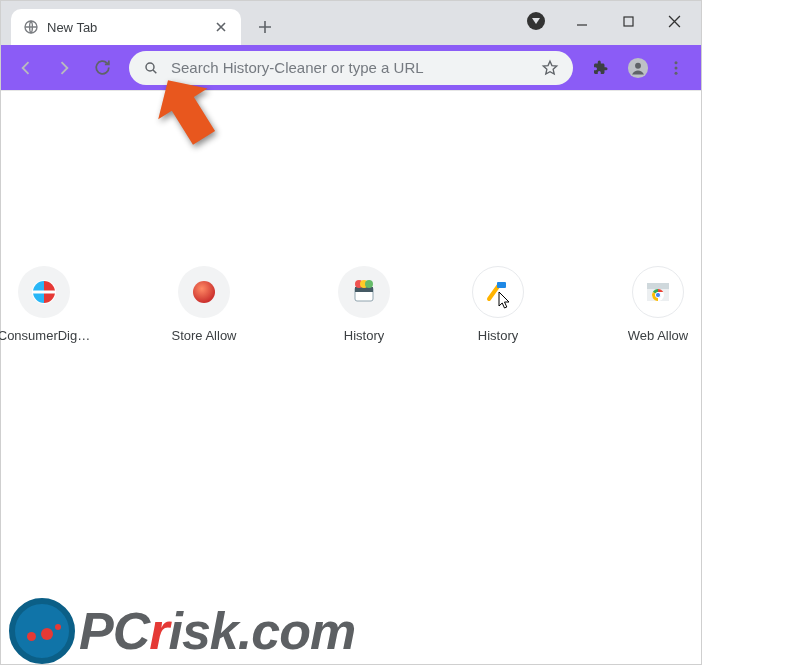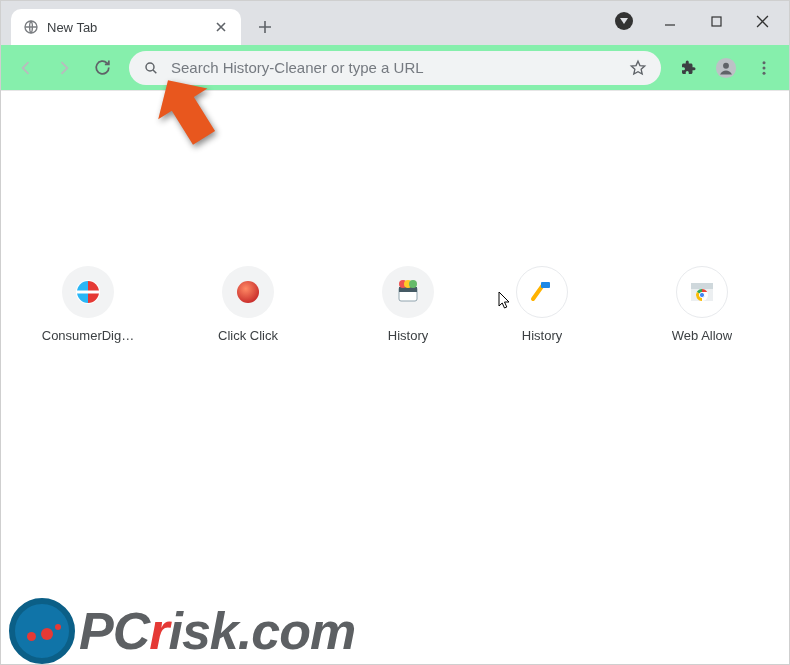--- a/index.html
+++ b/index.html
@@ -1,34 +1,34 @@
 <!DOCTYPE html>
 <html><head>
 <meta charset="utf-8">
 <style>
   * { box-sizing: border-box; margin: 0; padding: 0; }
   html, body { width: 790px; height: 665px; font-family: "Segoe UI", Arial, sans-serif; background: #fff; overflow: hidden; }
-  .window { width: 790px; height: 665px; border: 1px solid #cfcfcf; position: relative; background: #fff; }
+  .window { width: 702px; height: 665px; border: 1px solid #cfcfcf; position: relative; background: #fff; }
 
   
   .titlebar { height: 44px; background: #dfe1e5; display: flex; align-items: flex-end; position: relative; }
   .tab { position: relative; margin-left: 10px; height: 36px; width: 230px; background: #fff; border-radius: 10px 10px 0 0; display: flex; align-items: center; padding: 0 12px; gap: 8px; font-size: 13px; color: #3c4043; }
   .tab .favicon { width: 16px; height: 16px; display: flex; align-items: center; justify-content: center; }
   .tab .title { flex: 1; white-space: nowrap; overflow: hidden; text-overflow: ellipsis; }
   .tab .close { width: 16px; height: 16px; display: flex; align-items: center; justify-content: center; color: #5f6368; font-size: 16px; cursor: pointer; }
   .newtab-btn { width: 28px; height: 28px; margin-left: 10px; margin-bottom: 4px; display: flex; align-items: center; justify-content: center; color: #5f6368; font-size: 20px; cursor: pointer; border-radius: 50%; }
   .win-controls { position: absolute; right: 4px; top: 0; height: 40px; display: flex; align-items: center; gap: 0; }
   .win-btn { width: 46px; height: 32px; display: flex; align-items: center; justify-content: center; color: #333; cursor: pointer; }
   .win-btn svg { display: block; }
   .shield-btn { width: 30px; height: 30px; display:flex; align-items:center; justify-content:center; margin-right:8px; }
   .shield-circle { width:18px; height:18px; border-radius:50%; background:#333; display:flex; align-items:center; justify-content:center; }
   .shield-circle::after { content:""; border-left:4px solid transparent; border-right:4px solid transparent; border-top:6px solid #dfe1e5; }
 
   
-  .toolbar { height: 46px; background: #86efac; border-bottom: 1px solid #e6e6e6; display: flex; align-items: center; padding: 8px 8px; gap: 4px; }
+  .toolbar { height: 46px; background: #8b5cf6; border-bottom: 1px solid #e6e6e6; display: flex; align-items: center; padding: 8px 8px; gap: 4px; }
   .tb-btn { width: 34px; height: 34px; display: flex; align-items: center; justify-content: center; color: #5f6368; border-radius: 50%; cursor: pointer; }
   .tb-btn.disabled { color: #b9bbbe; cursor: default; }
   .omnibox { flex: 1; height: 34px; background: #f1f3f4; border-radius: 17px; display: flex; align-items: center; padding: 0 14px; gap: 12px; margin: 0 6px; }
   .omnibox .search-ic { color: #5f6368; display:flex; }
   .omnibox input { flex: 1; border: none; background: transparent; outline: none; font-size: 15px; color: #202124; }
   .omnibox input::placeholder { color: #757a80; }
   .omnibox .star { color: #5f6368; display:flex; cursor:pointer; }
 
   
   .content { position: relative; height: calc(665px - 44px - 46px - 2px); }
@@ -174,21 +174,21 @@
             <svg width="28" height="28" viewBox="0 0 28 28">
                 <defs>
                   <radialGradient id="rg" cx="40%" cy="35%" r="70%">
                     <stop offset="0%" stop-color="#ff8a65"></stop>
                     <stop offset="100%" stop-color="#c62828"></stop>
                   </radialGradient>
                 </defs>
                 <circle cx="14" cy="14" r="11" fill="url(#rg)"></circle>
               </svg>
           </div>
-          <span class="sc-label">Click Click</span>
+          <span class="sc-label">Store Allow</span>
         </div>
         <div class="shortcut">
           <div class="sc-circle">
             <svg width="30" height="30" viewBox="0 0 30 30">
                 <rect x="6" y="10" width="18" height="14" rx="2" fill="#fff" stroke="#90a4ae"></rect>
                 <rect x="6" y="10" width="18" height="5" fill="#455a64"></rect>
                 <circle cx="10" cy="7" r="4" fill="#ef5350"></circle>
                 <circle cx="15" cy="7" r="4" fill="#ffca28"></circle>
                 <circle cx="20" cy="7" r="4" fill="#66bb6a"></circle>
               </svg>

